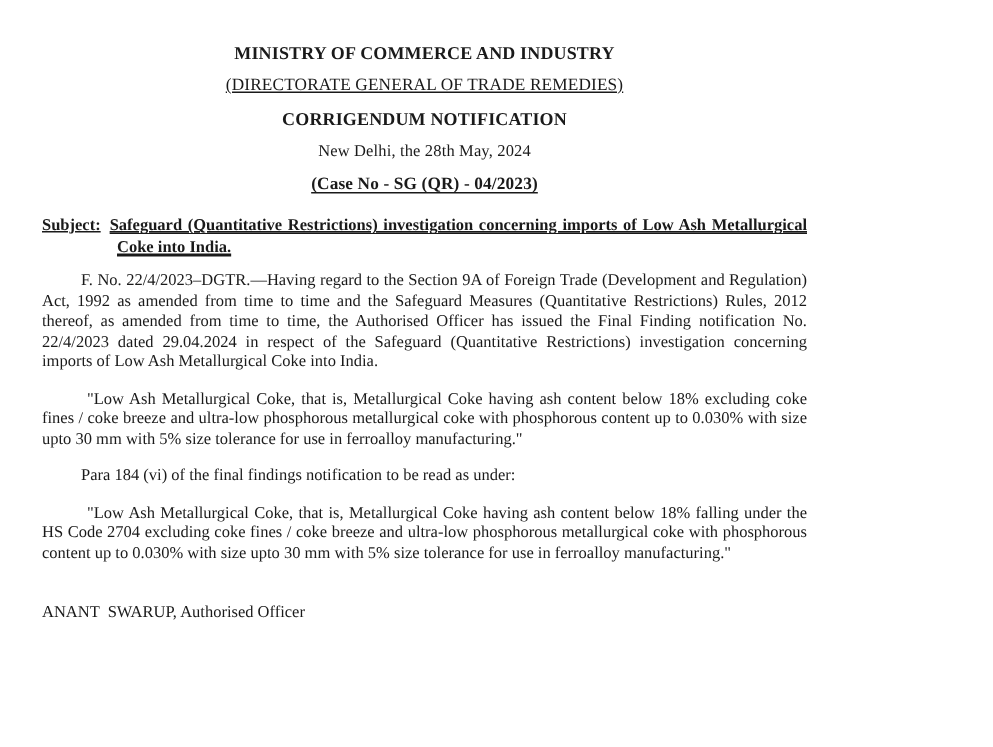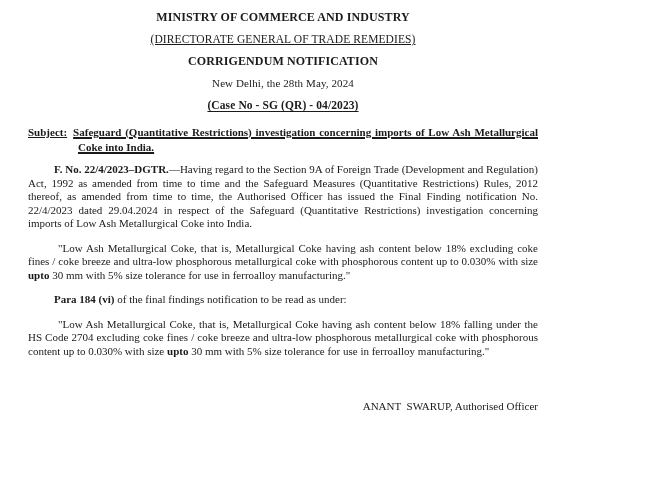--- a/index.html
+++ b/index.html
@@ -3,21 +3,21 @@
 <meta charset="utf-8">
 <style>
   html,body{margin:0;padding:0;background:#ffffff;}
   body{
     width:662px;height:498px;overflow:hidden;
     font-family:"Liberation Serif","DejaVu Serif",serif;
     color:#1a1a1a;
   }
   .page{
     width:565px;height:498px;box-sizing:border-box;
-    padding:11px 27px 0 28px;
+    padding:29px 27px 0 28px;
     background:#ffffff;
   }
   .hdr{ text-align:center; line-height:13px; margin-bottom:9px; letter-spacing:.1px;}
   .hdr-1{font-size:12px;font-weight:bold;}
   .hdr-2{font-size:11.5px;font-weight:bold;}
   .hdr-3{font-size:11.5px;text-decoration:underline;}
   .hdr-4{font-size:12px;font-weight:bold;}
   .hdr-5{font-size:11px;}
   .hdr-6{font-size:11.5px;font-weight:bold;}
   .u{text-decoration:underline;text-underline-offset:2px;text-decoration-thickness:1px;text-align:right;}
@@ -26,27 +26,27 @@
     line-height:14.5px;margin:13px 0 0 0;
     padding-left:50px;text-indent:-50px;text-decoration:underline;
   }
   .subject .lbl{padding-right:6px;}
   .body-para{
     font-size:11px;line-height:13.5px;text-align:justify;
     margin:9px 0 0 0;
   }
   .indent{text-indent:26px;}
   .indent-lg{text-indent:30px;}
-  .b{font-weight:bold;}
+  .b{font-weight:normal;}
   .para-line{margin-top:11px;}
   .quote{margin-top:11px;}
   .closing{margin-top:11px;}
   .signature{
-    font-size:11px;line-height:13.5px;text-align:right;
-    margin-top:42px;white-space:pre-wrap;
+    font-size:11px;line-height:13.5px;
+    margin-top:26px;white-space:pre-wrap;
   }
 </style>
 </head>
 <body>
 
 <div class="page">
 
   <div class="hdr hdr-1">MINISTRY OF COMMERCE AND INDUSTRY</div>
   <div class="hdr hdr-3">(DIRECTORATE GENERAL OF TRADE REMEDIES)</div>
   <div class="hdr hdr-4">CORRIGENDUM NOTIFICATION</div>

